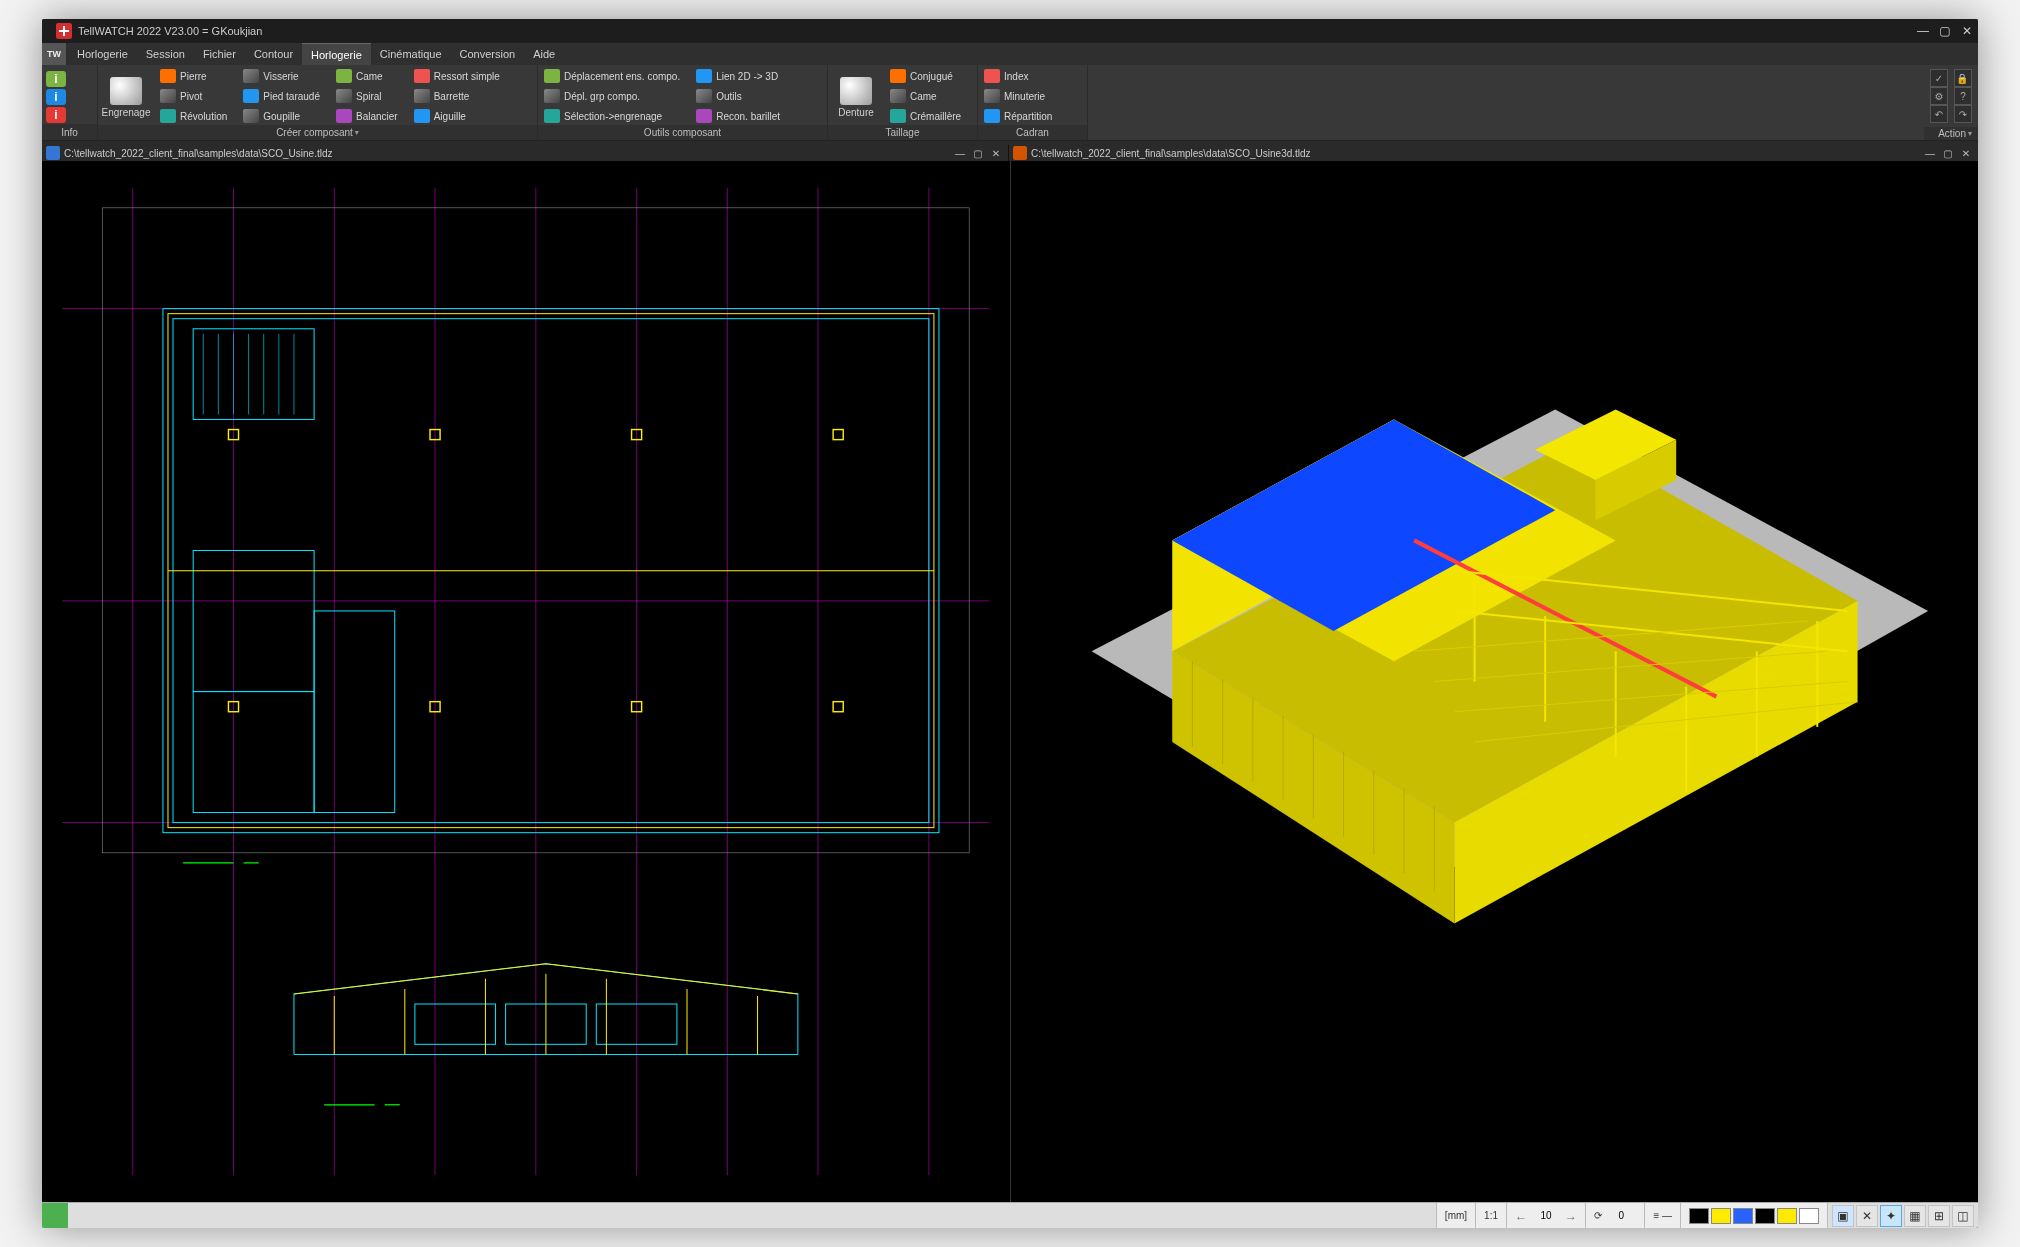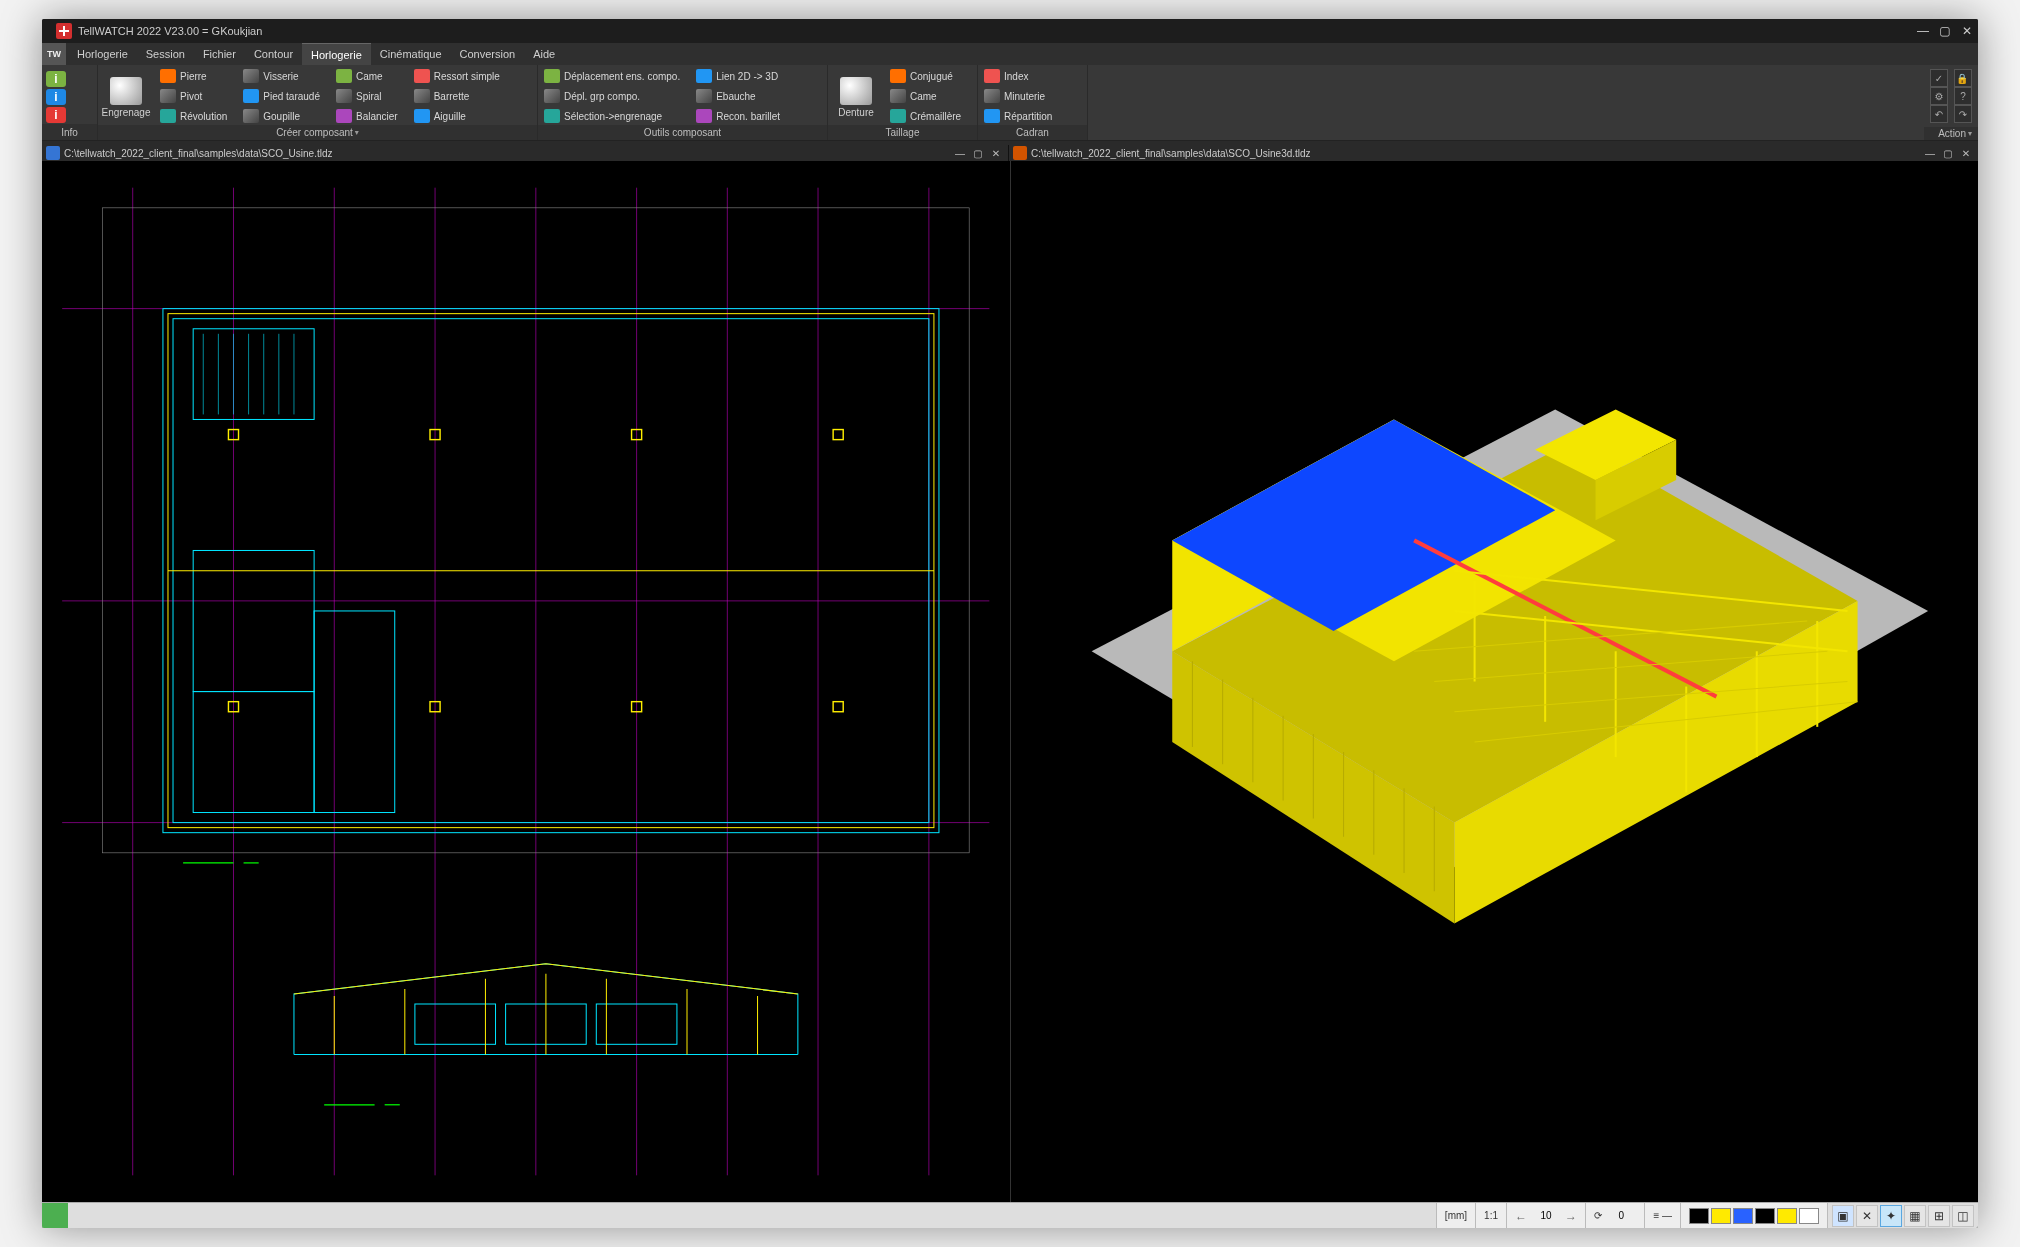--- a/index.html
+++ b/index.html
@@ -196,21 +196,21 @@
               <span>Sélection-&gt;engrenage</span>
             </div>
         </div>
         <div class="minibtns">
           <div class="mbtn">
               <div class="mico b2"></div>
               <span>Lien 2D -&gt; 3D</span>
             </div>
           <div class="mbtn">
               <div class="mico"></div>
-              <span>Ebauche</span>
+              <span>Outils</span>
             </div>
           <div class="mbtn">
               <div class="mico b6"></div>
               <span>Recon. barillet</span>
             </div>
         </div>
       </div>
       <div class="label">Outils composant</div>
     </div>
 

